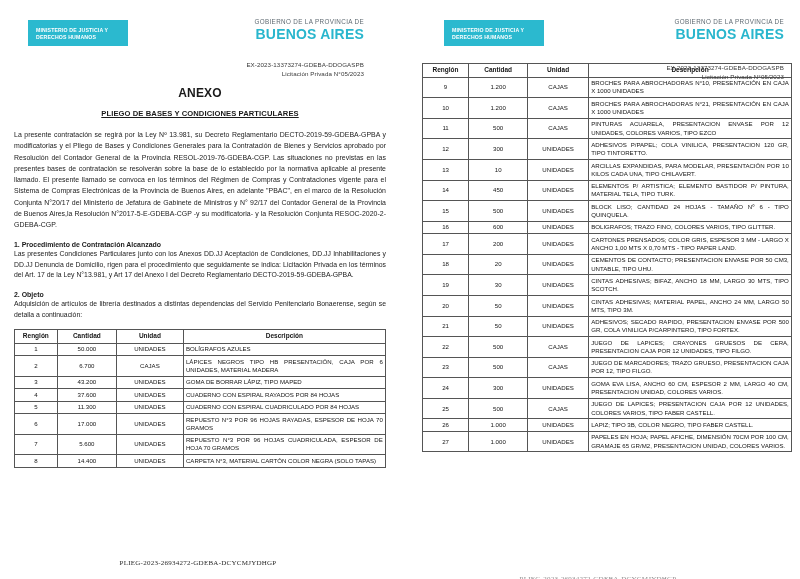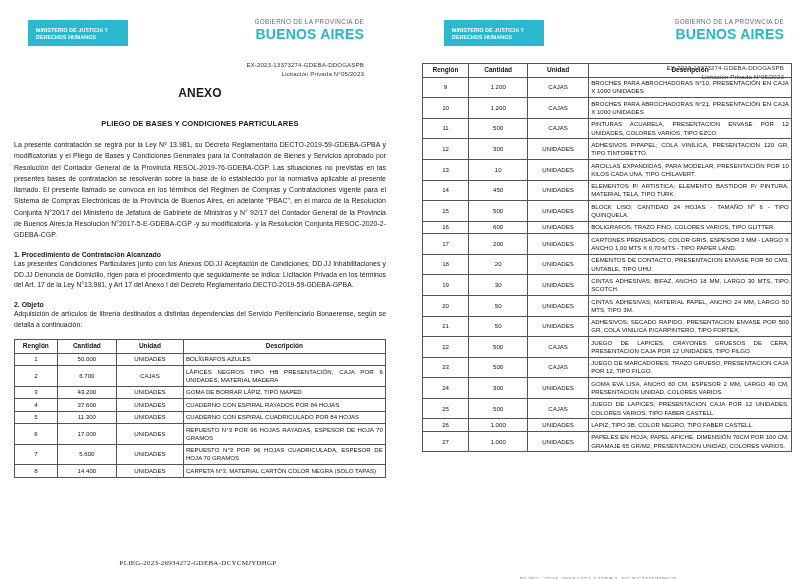--- a/index.html
+++ b/index.html
@@ -84,21 +84,22 @@
     font-weight: bold;
     color: #1a1a1a;
     margin-top: 28px;
     letter-spacing: 0.2px;
   }
   .pliego-title {
     text-align: center;
     font-size: 7.6px;
     font-weight: bold;
     color: #1a1a1a;
-    margin-top: 19px;
+    text-decoration: underline;
+    margin-top: 9px;
     letter-spacing: 0.1px;
   }
   p.body {
     font-size: 6.95px;
     line-height: 11.25px;
     color: #1a1a1a;
     text-align: justify;
     margin: 11px 0 0 0;
     letter-spacing: 0.02px;
   }

